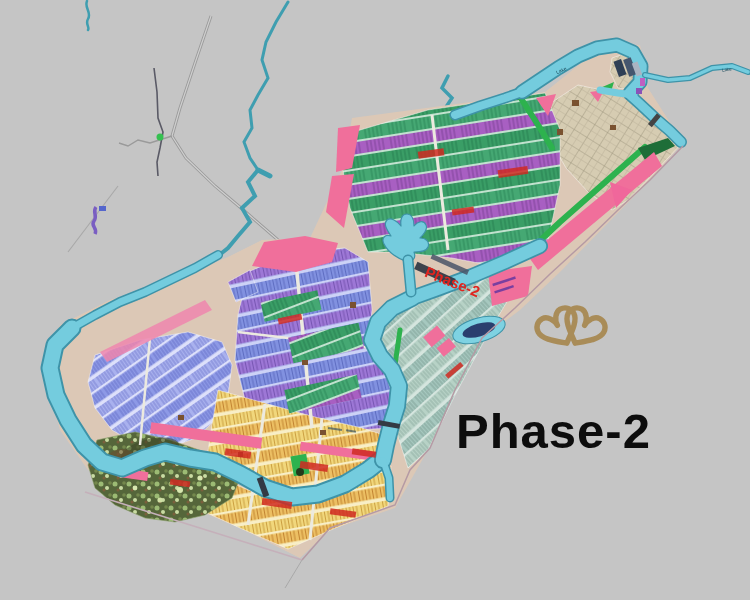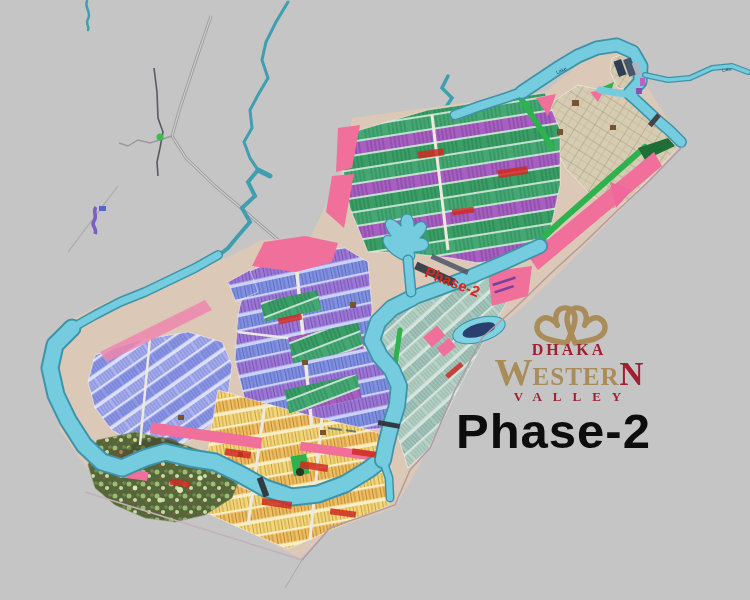--- a/index.html
+++ b/index.html
@@ -280,20 +280,15 @@
   </g>
 </svg>
 
 <svg class="logo-svg" viewBox="0 0 100 62">
   <g fill="none" stroke="#a98c58" stroke-width="7.5" stroke-linejoin="round">
     <path transform="translate(33,28) rotate(-28) scale(0.72)" d="M0,10 C0,2 -6,-8 -14,-8 C-23,-8 -28,-1 -28,6 C-28,17 -14,27 0,38 C14,27 28,17 28,6 C28,-1 23,-8 14,-8 C6,-8 0,2 0,10 Z"></path>
     <path transform="translate(67,28) rotate(28) scale(0.72)" d="M0,10 C0,2 -6,-8 -14,-8 C-23,-8 -28,-1 -28,6 C-28,17 -14,27 0,38 C14,27 28,17 28,6 C28,-1 23,-8 14,-8 C6,-8 0,2 0,10 Z"></path>
   </g>
 </svg>
 
-<div class="wordmark">
-  <div class="western"><span class="w-big">W</span><span class="w-mid">ESTER</span><span class="w-n">N</span></div>
-  <div class="dhaka">DHAKA</div>
-  <div class="valley">VALLEY</div>
+<div class="phase">Phase-2</div>
+
 </div>
-<div class="phase">Phase-2</div>
-
-</div>
 
 </body></html>

